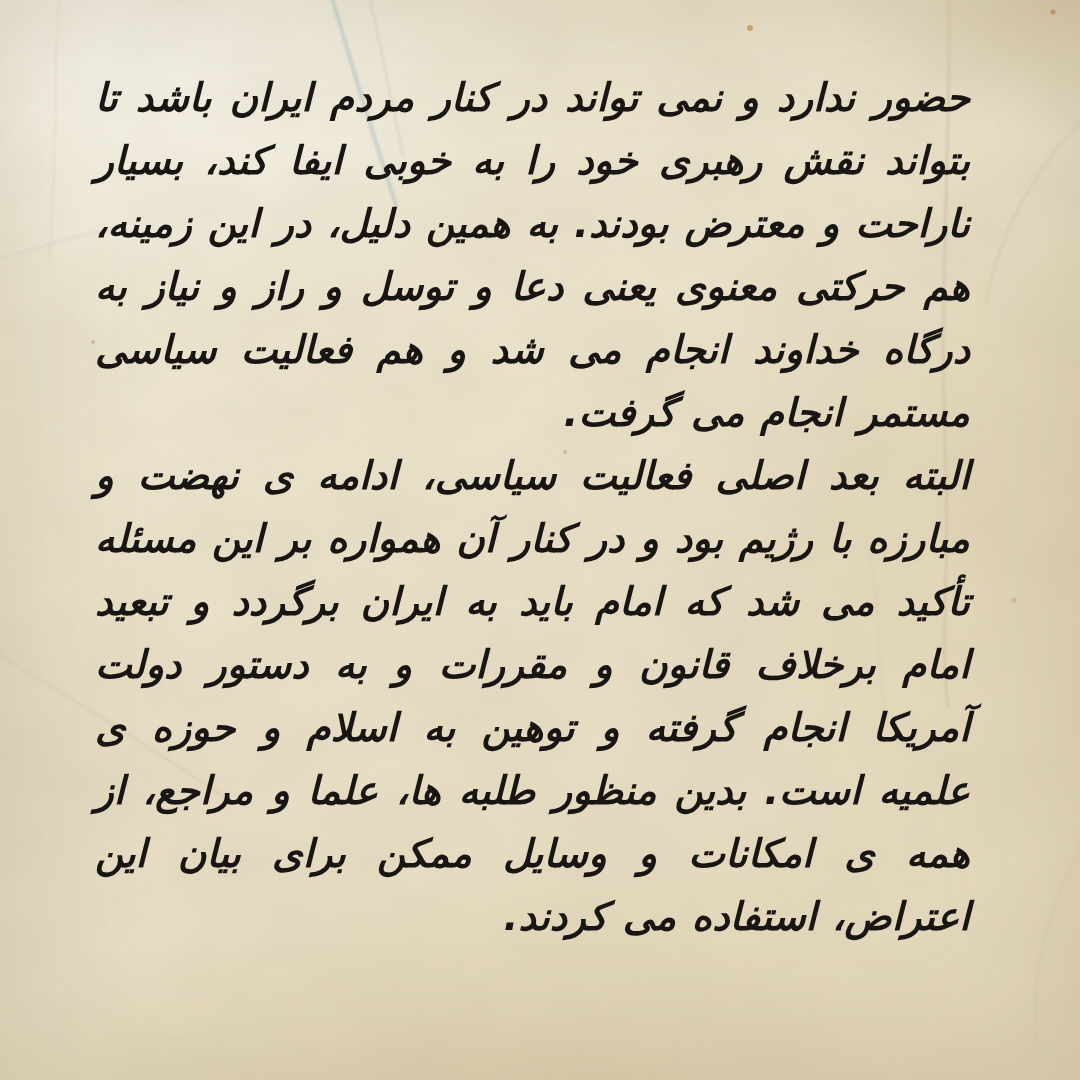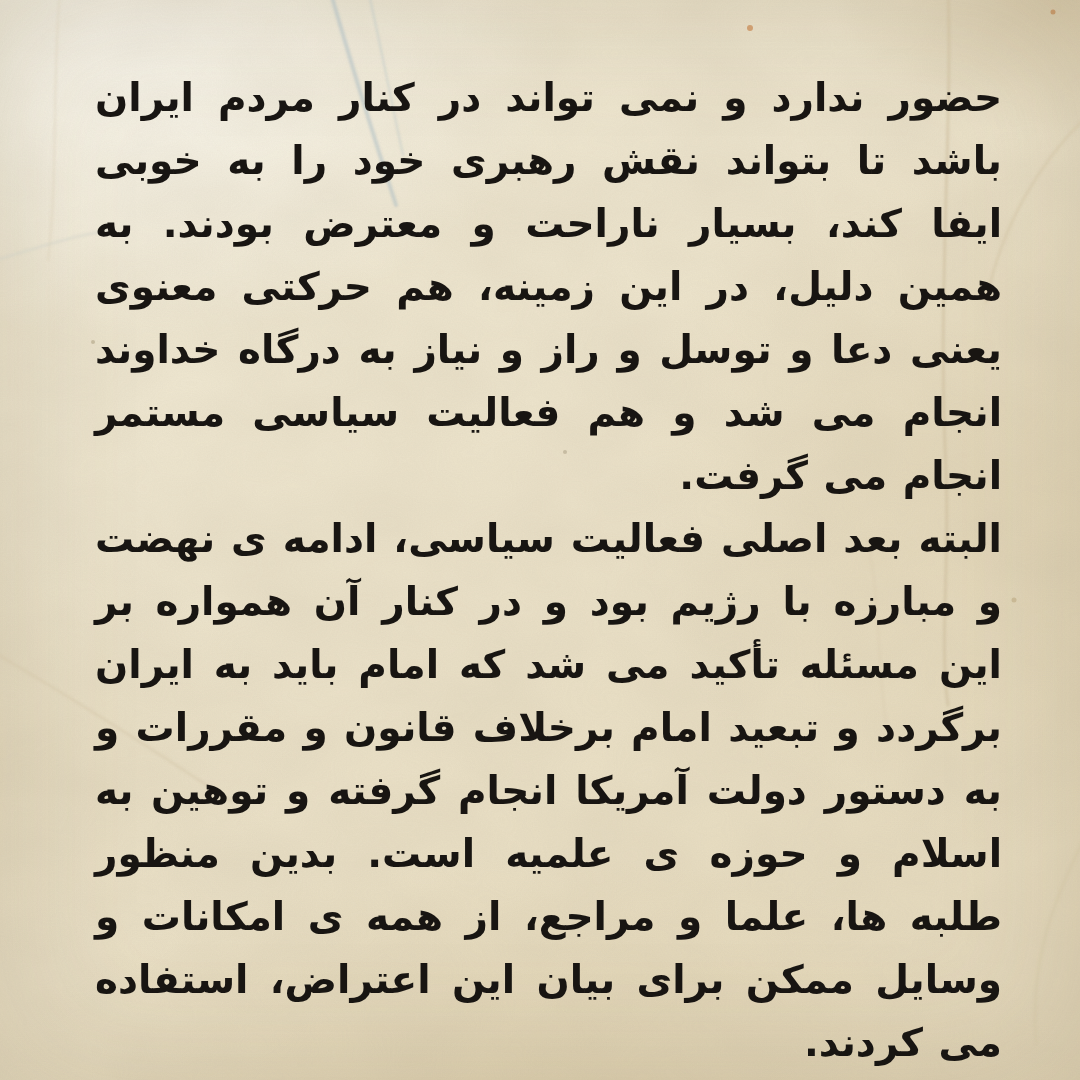--- a/index.html
+++ b/index.html
@@ -23,23 +23,24 @@
     font-family: "DejaVu Sans", sans-serif;
   }
   .texture {
     position: absolute;
     inset: 0;
     pointer-events: none;
   }
   .content {
     position: absolute;
     top: 66px;
-    right: 78px;
+    right: 110px;
     left: 95px;
     color: #181512;
+    font-style: italic;
   }
   .body-par {
     margin: 0;
     font-size: 39px;
     font-weight: bold;
     line-height: 63px;
     text-align: justify;
     text-justify: inter-word;
     word-spacing: 2px;
   }

